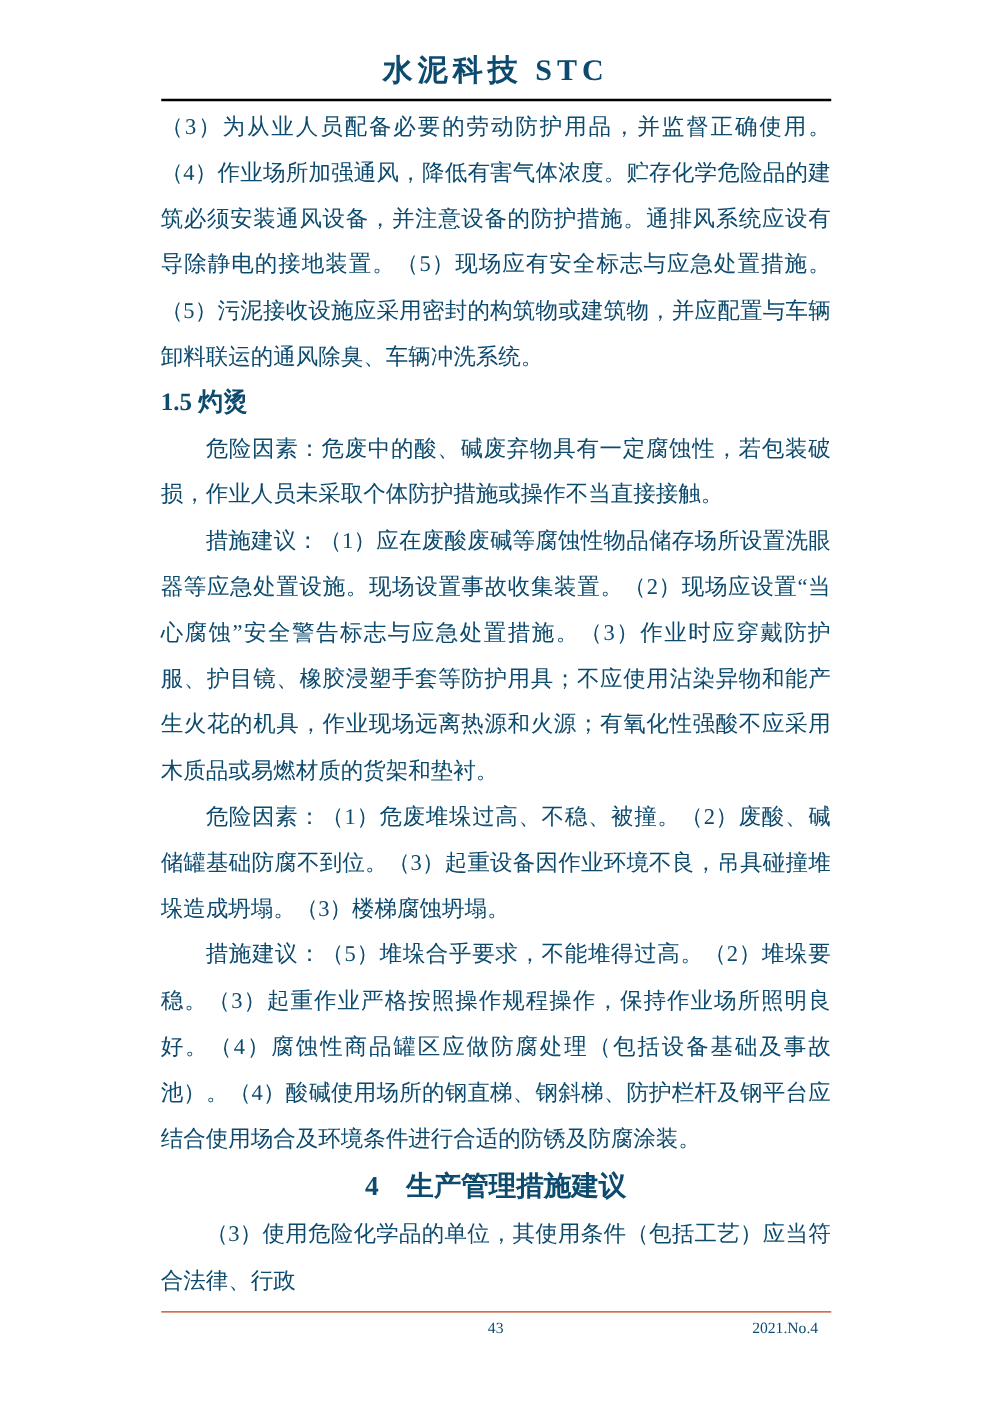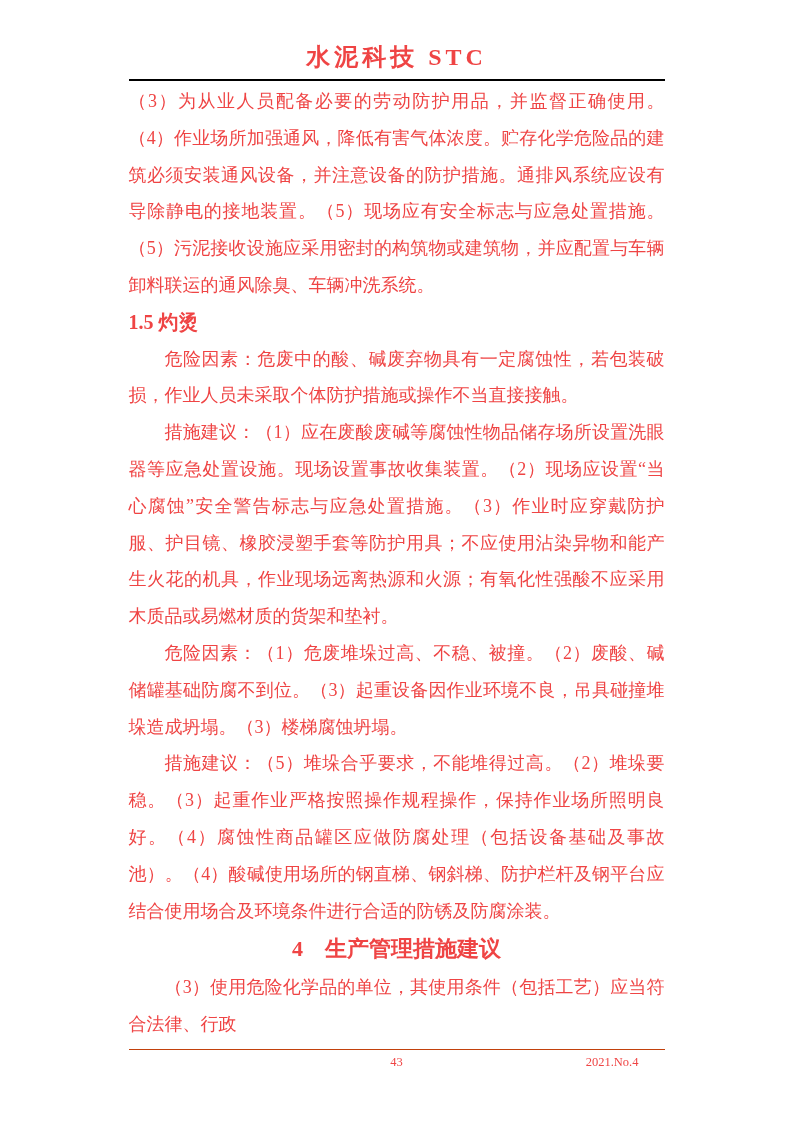--- a/index.html
+++ b/index.html
@@ -6,21 +6,21 @@
     margin: 0;
     padding: 0;
     background: #ffffff;
   }
   .page {
     position: relative;
     width: 674px;
     height: 1122px;
     margin: 0 auto;
     background: #ffffff;
-    color: #ef4444;
+    color: #0c4a6e;
     font-family: "Liberation Serif", serif;
     overflow: hidden;
     box-sizing: border-box;
   }
   
   .header {
     margin: 0 69px;
     padding-top: 42px;
     padding-bottom: 7px;
     border-bottom: 2.5px solid #000000;
@@ -83,21 +83,21 @@
   }
   .page-num {
     position: absolute;
     top: 5px;
     left: 50%;
     transform: translateX(-50%);
   }
   .issue {
     position: absolute;
     top: 5px;
-    right: 26px;
+    right: 10px;
   }
 </style>
 </head>
 <body>
 
 <div class="page">
 
   <div class="header">
     <div class="journal-title">水泥科技 STC</div>
   </div>

